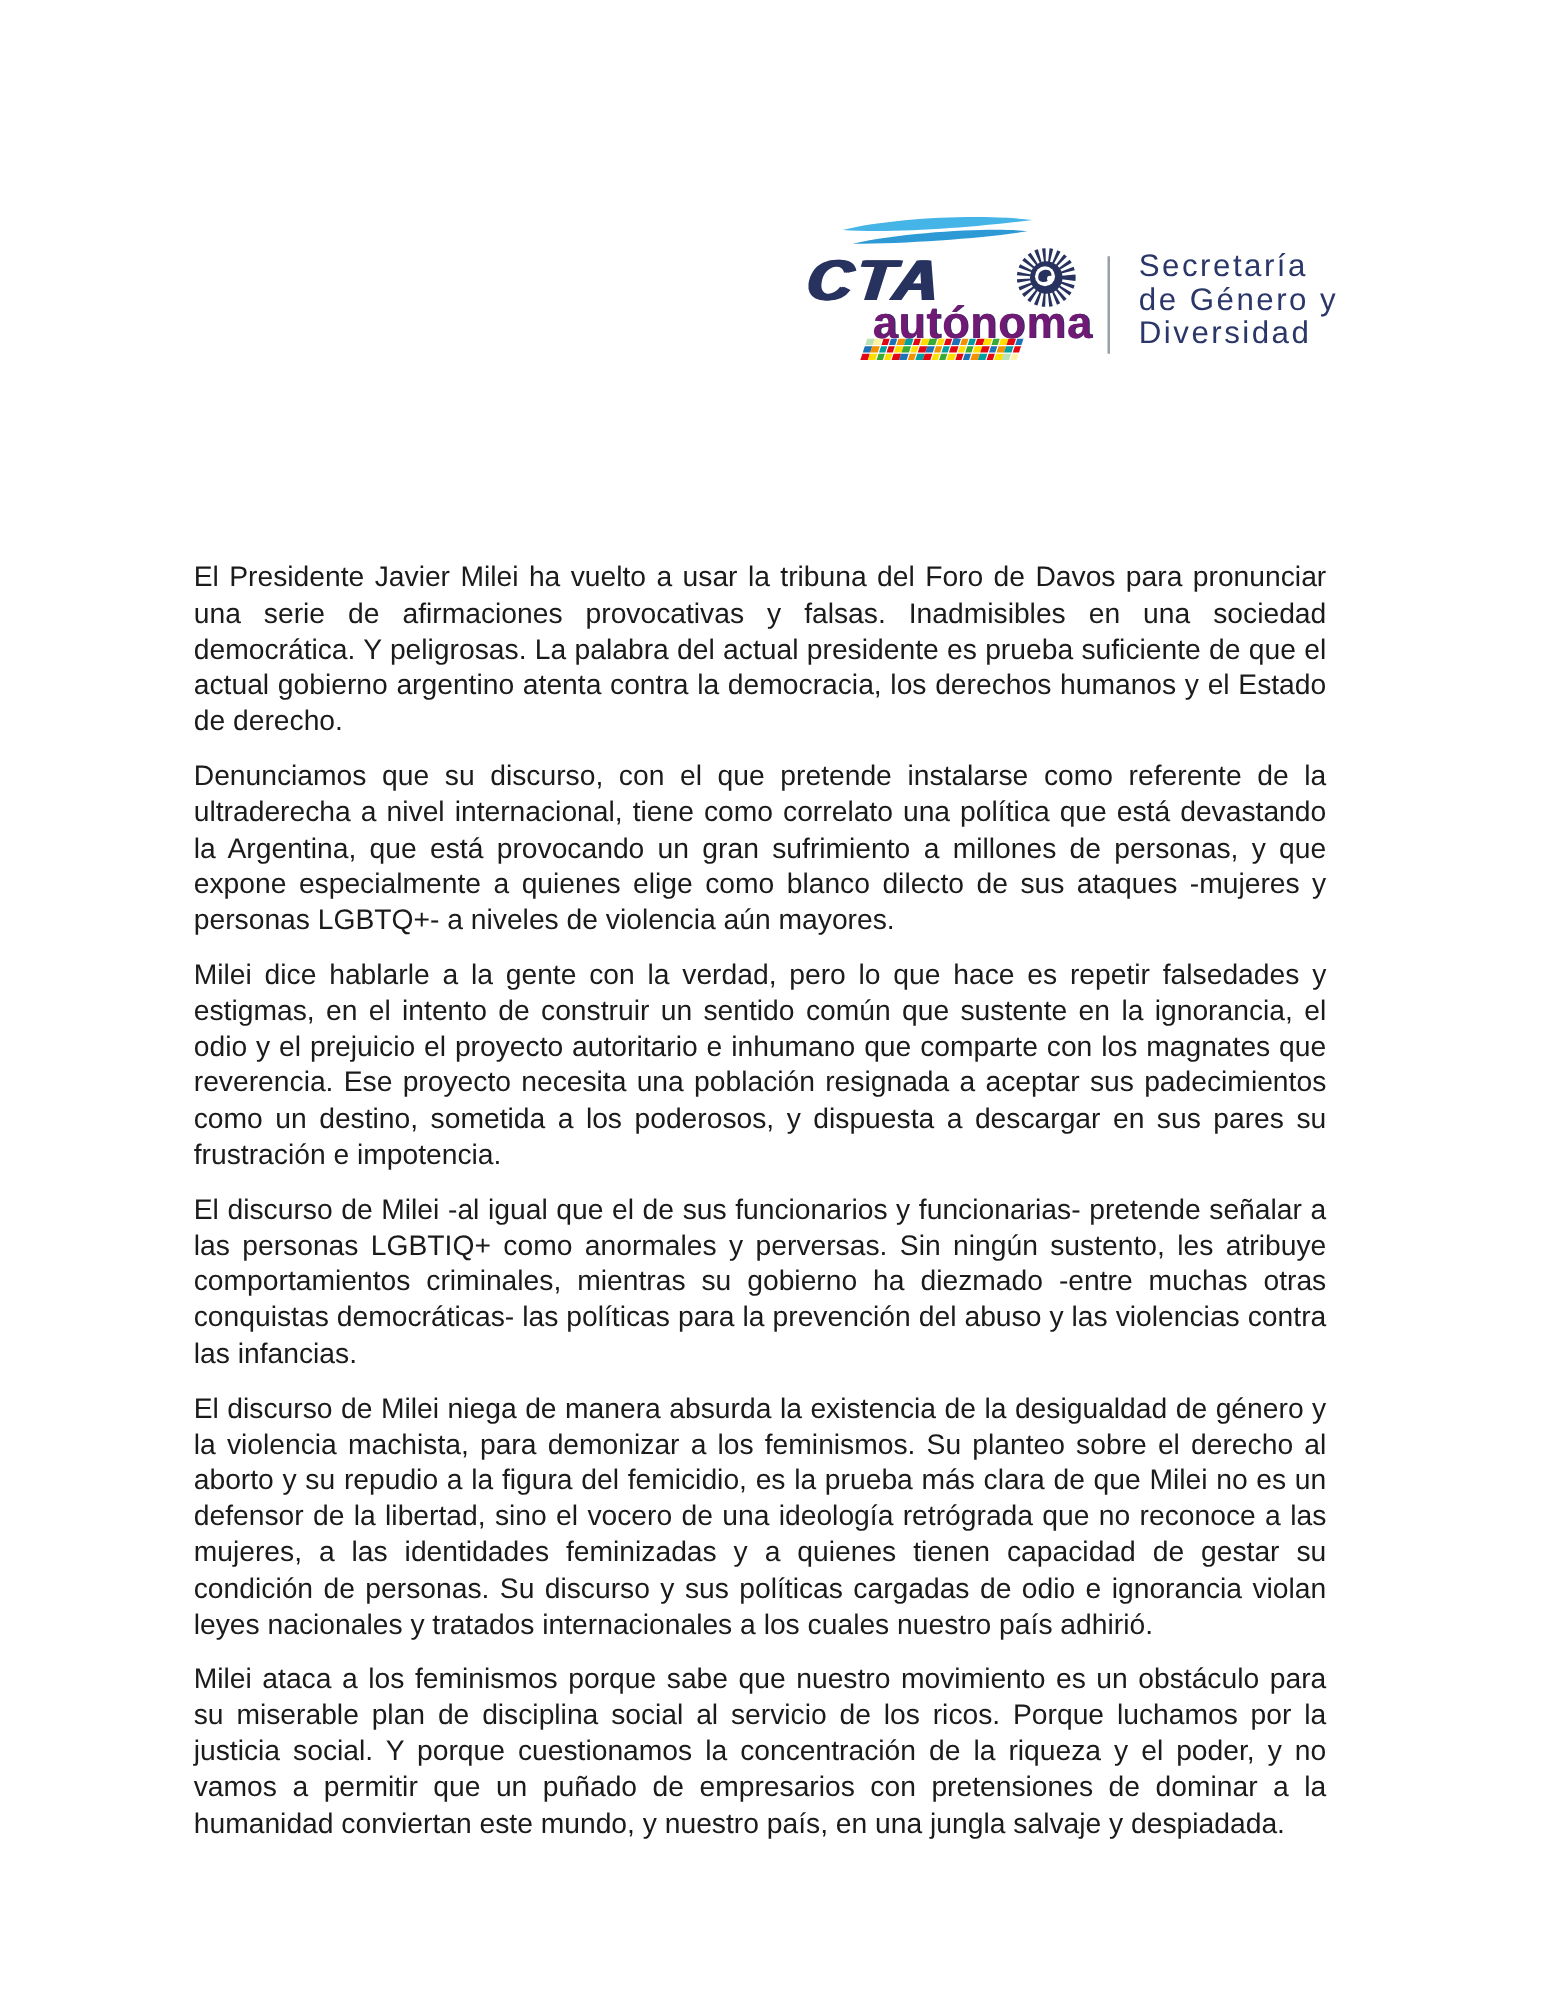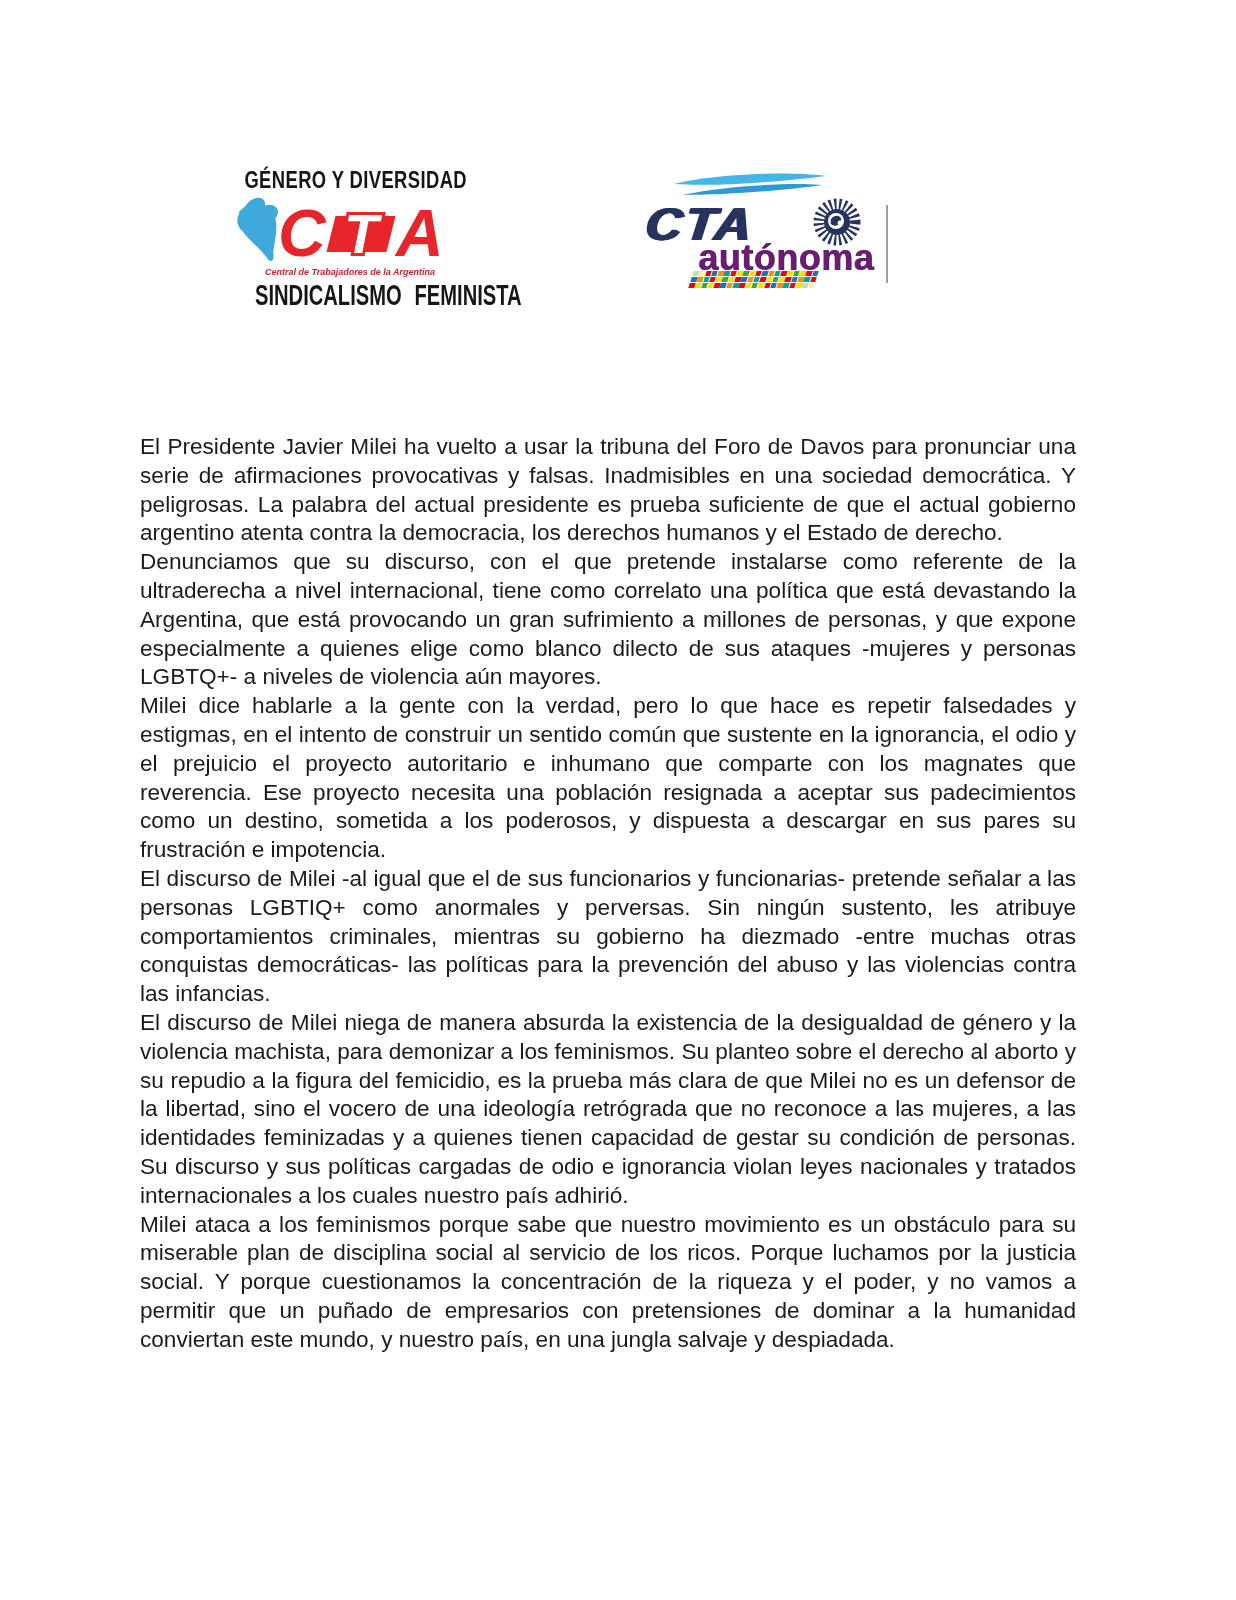--- a/index.html
+++ b/index.html
@@ -111,55 +111,31 @@
   
   .doc-body {
     position: absolute;
     left: 140px; top: 433px;
     width: 936px;
     font-size: 22.6px;
     line-height: 28.8px;
     color: #1b1b1b;
   }
   .doc-body p {
-    margin: 0;
+    margin: 15px;
     text-align: justify;
   }
 
   svg text { font-family: "Liberation Sans", sans-serif; }
 </style>
 </head>
 <body>
 
 <div class="page">
 
-  <div class="logo-left">
-    <div class="gl-top">GÉNERO Y DIVERSIDAD</div>
-
-    <div class="gl-emblem">
-      <svg width="244" height="72" viewBox="0 0 244 72">
-
-        <g transform="rotate(-24 36 36)">
-          <path d="M30,6 C40,0 52,5 47,14 C58,15 60,26 51,30 C49,42 41,50 35,61 C33,69 28,70 27,61 C24,49 18,39 16,29 C11,17 18,10 30,6 Z" fill="#3FA9DC"></path>
-          <path d="M20,10 C24,7 28,7 27,11 C23,12 21,13 20,10 Z" fill="#3FA9DC"></path>
-        </g>
-
-        <text x="50" y="62" font-size="66" font-weight="bold" font-style="italic" fill="#E8252A">C</text>
-
-        <rect x="113" y="22" width="60" height="36" fill="#E8252A" transform="skewX(-14)"></rect>
-
-        <text x="168" y="62" font-size="66" font-weight="bold" font-style="italic" fill="#E8252A">A</text>
-
-        <text x="116" y="59" font-size="56" font-weight="bold" font-style="italic" fill="#ffffff" stroke="#E8252A" stroke-width="6" paint-order="stroke">T</text>
-      </svg>
-    </div>
-
-    <div class="gl-sub">Central de Trabajadores de la Argentina</div>
-    <div class="gl-bottom">SINDICALISMO FEMINISTA</div>
-  </div>
 
   <div class="logo-right">
     <svg class="lr-strokes" width="160" height="28" viewBox="0 0 160 28">
       <path d="M4,12 C45,2 115,-1 156,4 C118,9 48,15 4,12 Z" fill="#45B5E8"></path>
       <path d="M12,23 C58,13 128,10 152,13 C120,18 58,23 12,23 Z" fill="#2D9AD6"></path>
     </svg>
 
     <div class="lr-cta">CTA</div>
 
     <svg class="lr-sun" width="52" height="52" viewBox="0 0 52 52">
@@ -231,20 +207,25 @@
         <div style="background: rgb(0, 160, 160);"></div>
         <div style="background: rgb(227, 6, 19);"></div>
         <div style="background: rgb(255, 222, 0);"></div>
         <div style="background: rgb(58, 170, 53); opacity: 0.35;"></div>
         <div style="background: rgb(255, 222, 0); opacity: 0.35;"></div>
       </div>
   </div>
 
   <div class="divider"></div>
 
+  <div class="secretariat">
+    <div>Secretaría</div>
+    <div>de Género y</div>
+    <div>Diversidad</div>
+  </div>
 
 
   <article class="doc-body">
       <p>El Presidente Javier Milei ha vuelto a usar la tribuna del Foro de Davos para pronunciar una serie de afirmaciones provocativas y falsas. Inadmisibles en una sociedad democrática. Y peligrosas. La palabra del actual presidente es prueba suficiente de que el actual gobierno argentino atenta contra la democracia, los derechos humanos y el Estado de derecho.</p>
       <p>Denunciamos que su discurso, con el que pretende instalarse como referente de la ultraderecha a nivel internacional, tiene como correlato una política que está devastando la Argentina, que está provocando un gran sufrimiento a millones de personas, y que expone especialmente a quienes elige como blanco dilecto de sus ataques -mujeres y personas LGBTQ+- a niveles de violencia aún mayores.</p>
       <p>Milei dice hablarle a la gente con la verdad, pero lo que hace es repetir falsedades y estigmas, en el intento de construir un sentido común que sustente en la ignorancia, el odio y el prejuicio el proyecto autoritario e inhumano que comparte con los magnates que reverencia. Ese proyecto necesita una población resignada a aceptar sus padecimientos como un destino, sometida a los poderosos, y dispuesta a descargar en sus pares su frustración e impotencia.</p>
       <p>El discurso de Milei -al igual que el de sus funcionarios y funcionarias- pretende señalar a las personas LGBTIQ+ como anormales y perversas. Sin ningún sustento, les atribuye comportamientos criminales, mientras su gobierno ha diezmado -entre muchas otras conquistas democráticas- las políticas para la prevención del abuso y las violencias contra las infancias.</p>
       <p>El discurso de Milei niega de manera absurda la existencia de la desigualdad de género y la violencia machista, para demonizar a los feminismos. Su planteo sobre el derecho al aborto y su repudio a la figura del femicidio, es la prueba más clara de que Milei no es un defensor de la libertad, sino el vocero de una ideología retrógrada que no reconoce a las mujeres, a las identidades feminizadas y a quienes tienen capacidad de gestar su condición de personas. Su discurso y sus políticas cargadas de odio e ignorancia violan leyes nacionales y tratados internacionales a los cuales nuestro país adhirió.</p>
       <p>Milei ataca a los feminismos porque sabe que nuestro movimiento es un obstáculo para su miserable plan de disciplina social al servicio de los ricos. Porque luchamos por la justicia social. Y porque cuestionamos la concentración de la riqueza y el poder, y no vamos a permitir que un puñado de empresarios con pretensiones de dominar a la humanidad conviertan este mundo, y nuestro país, en una jungla salvaje y despiadada.</p>
     </article>

